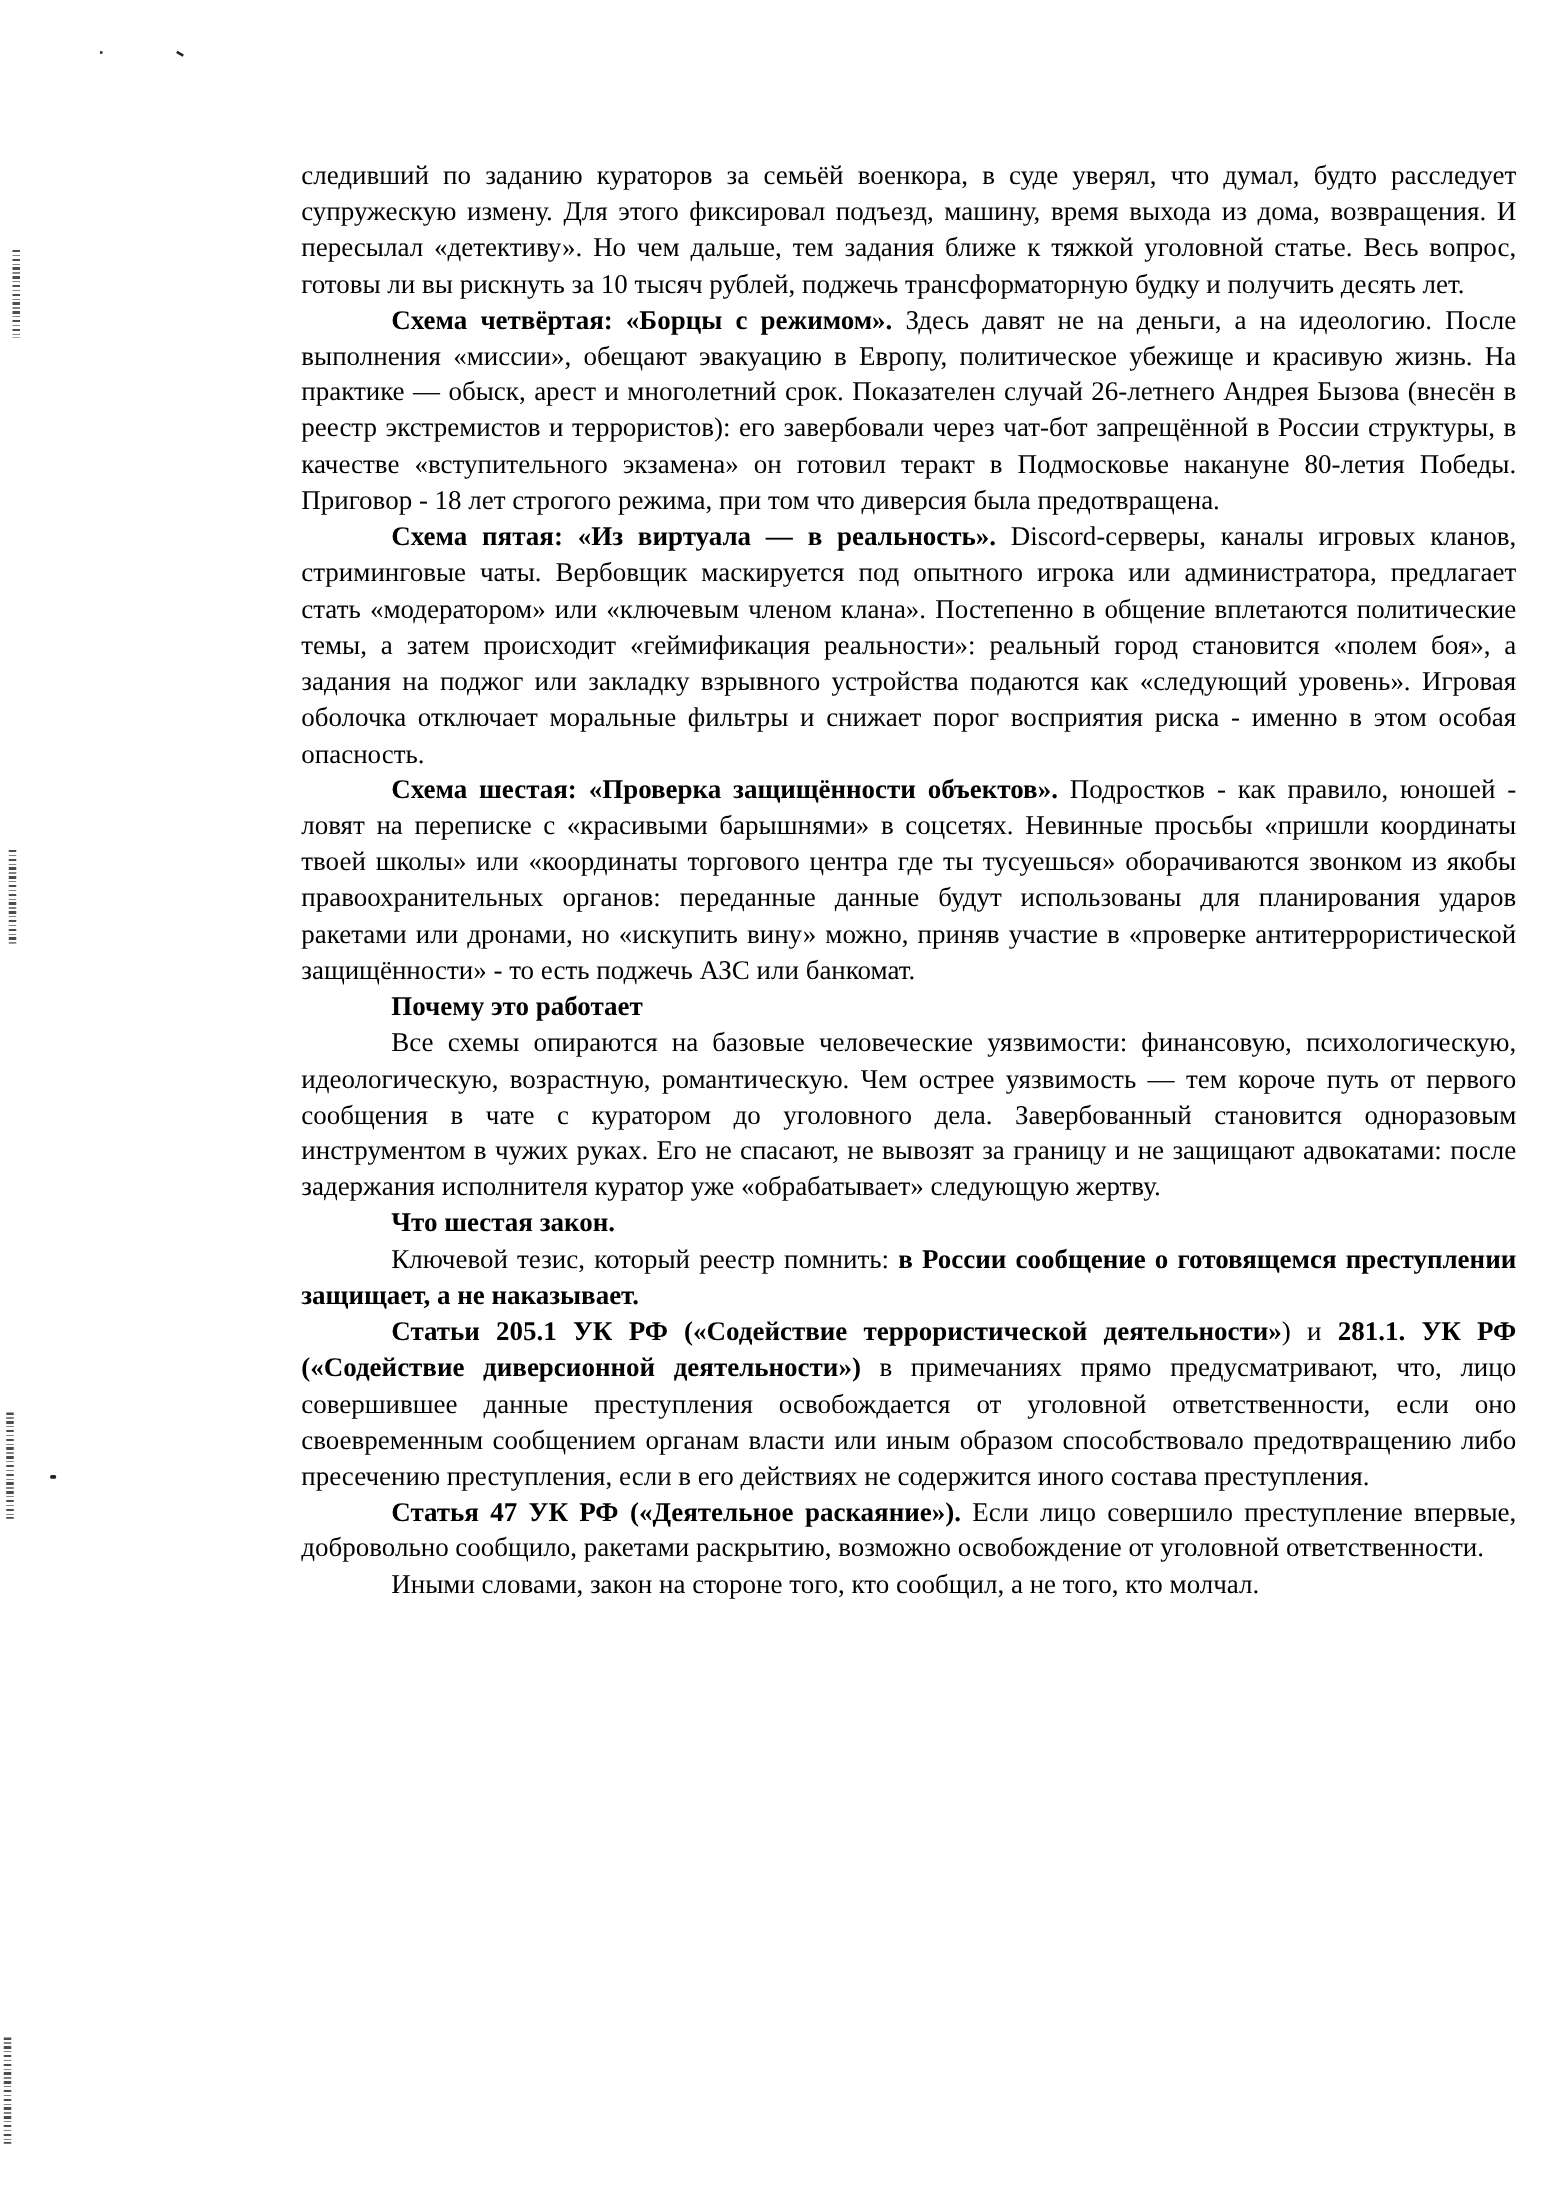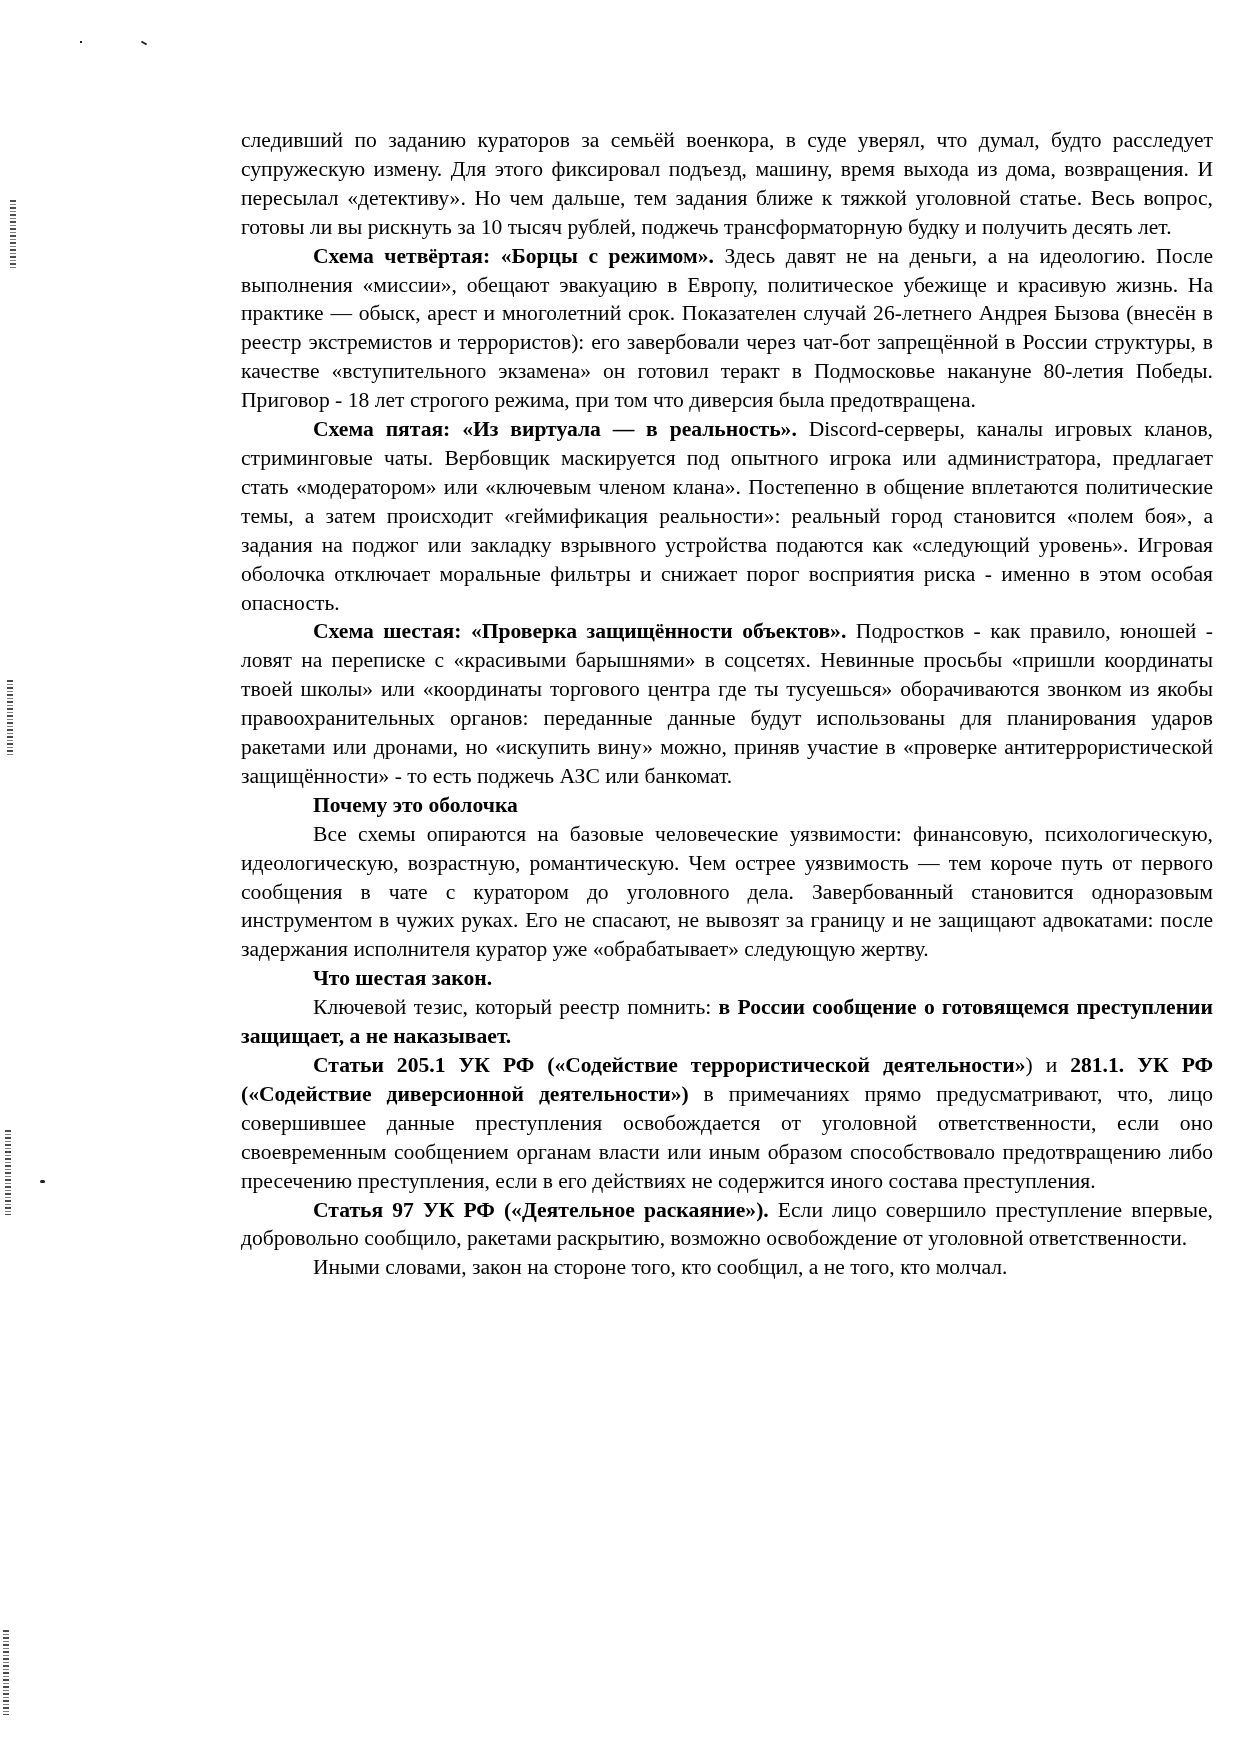--- a/index.html
+++ b/index.html
@@ -28,20 +28,20 @@
 <div class="binder" style="left:7px;top:680px;height:75px;"></div>
 <div class="binder" style="left:5px;top:1130px;height:85px;"></div>
 <div class="scan-mark" style="left:40px;top:1180px;width:5px;height:3px;border-radius:2px;"></div>
 <div class="binder" style="left:3px;top:1630px;height:85px;"></div>
 
 <div class="page" id="doc">
     <p><span>следивший по заданию кураторов за семьёй военкора, в суде уверял, что думал, будто расследует супружескую измену. Для этого фиксировал подъезд, машину, время выхода из дома, возвращения. И пересылал «детективу». Но чем дальше, тем задания ближе к тяжкой уголовной статье. Весь вопрос, готовы ли вы рискнуть за 10 тысяч рублей, поджечь трансформаторную будку и получить десять лет.</span></p>
     <p class="ind"><b>Схема четвёртая: «Борцы с режимом».</b><span> Здесь давят не на деньги, а на идеологию. После выполнения «миссии», обещают эвакуацию в Европу, политическое убежище и красивую жизнь. На практике — обыск, арест и многолетний срок. Показателен случай 26-летнего Андрея Бызова (внесён в реестр экстремистов и террористов): его завербовали через чат-бот запрещённой в России структуры, в качестве «вступительного экзамена» он готовил теракт в Подмосковье накануне 80-летия Победы. Приговор - 18 лет строгого режима, при том что диверсия была предотвращена.</span></p>
     <p class="ind"><b>Схема пятая: «Из виртуала — в реальность».</b><span> Discord-серверы, каналы игровых кланов, стриминговые чаты. Вербовщик маскируется под опытного игрока или администратора, предлагает стать «модератором» или «ключевым членом клана». Постепенно в общение вплетаются политические темы, а затем происходит «геймификация реальности»: реальный город становится «полем боя», а задания на поджог или закладку взрывного устройства подаются как «следующий уровень». Игровая оболочка отключает моральные фильтры и снижает порог восприятия риска - именно в этом особая опасность.</span></p>
     <p class="ind"><b>Схема шестая: «Проверка защищённости объектов».</b><span> Подростков - как правило, юношей - ловят на переписке с «красивыми барышнями» в соцсетях. Невинные просьбы «пришли координаты твоей школы» или «координаты торгового центра где ты тусуешься» оборачиваются звонком из якобы правоохранительных органов: переданные данные будут использованы для планирования ударов ракетами или дронами, но «искупить вину» можно, приняв участие в «проверке антитеррористической защищённости» - то есть поджечь АЗС или банкомат.</span></p>
-    <p class="ind"><b>Почему это оболочка</b></p>
+    <p class="ind"><b>Почему это работает</b></p>
     <p class="ind"><span>Все схемы опираются на базовые человеческие уязвимости: финансовую, психологическую, идеологическую, возрастную, романтическую. Чем острее уязвимость — тем короче путь от первого сообщения в чате с куратором до уголовного дела. Завербованный становится одноразовым инструментом в чужих руках. Его не спасают, не вывозят за границу и не защищают адвокатами: после задержания исполнителя куратор уже «обрабатывает» следующую жертву.</span></p>
     <p class="ind"><b>Что шестая закон.</b></p>
     <p class="ind"><span>Ключевой тезис, который реестр помнить: </span><b>в России сообщение о готовящемся преступлении защищает, а не наказывает.</b></p>
     <p class="ind"><b>Статьи 205.1 УК РФ («Содействие террористической деятельности»</b><span>) и </span><b>281.1. УК РФ («Содействие диверсионной деятельности»)</b><span> в примечаниях прямо предусматривают, что, лицо совершившее данные преступления освобождается от уголовной ответственности, если оно своевременным сообщением органам власти или иным образом способствовало предотвращению либо пресечению преступления, если в его действиях не содержится иного состава преступления.</span></p>
-    <p class="ind"><b>Статья 97 УК РФ («Деятельное раскаяние»).</b><span> Если лицо совершило преступление впервые, добровольно сообщило, ракетами раскрытию, возможно освобождение от уголовной ответственности.</span></p>
+    <p class="ind"><b>Статья 47 УК РФ («Деятельное раскаяние»).</b><span> Если лицо совершило преступление впервые, добровольно сообщило, ракетами раскрытию, возможно освобождение от уголовной ответственности.</span></p>
     <p class="ind"><span>Иными словами, закон на стороне того, кто сообщил, а не того, кто молчал.</span></p>
   </div>
 
 </body></html>

